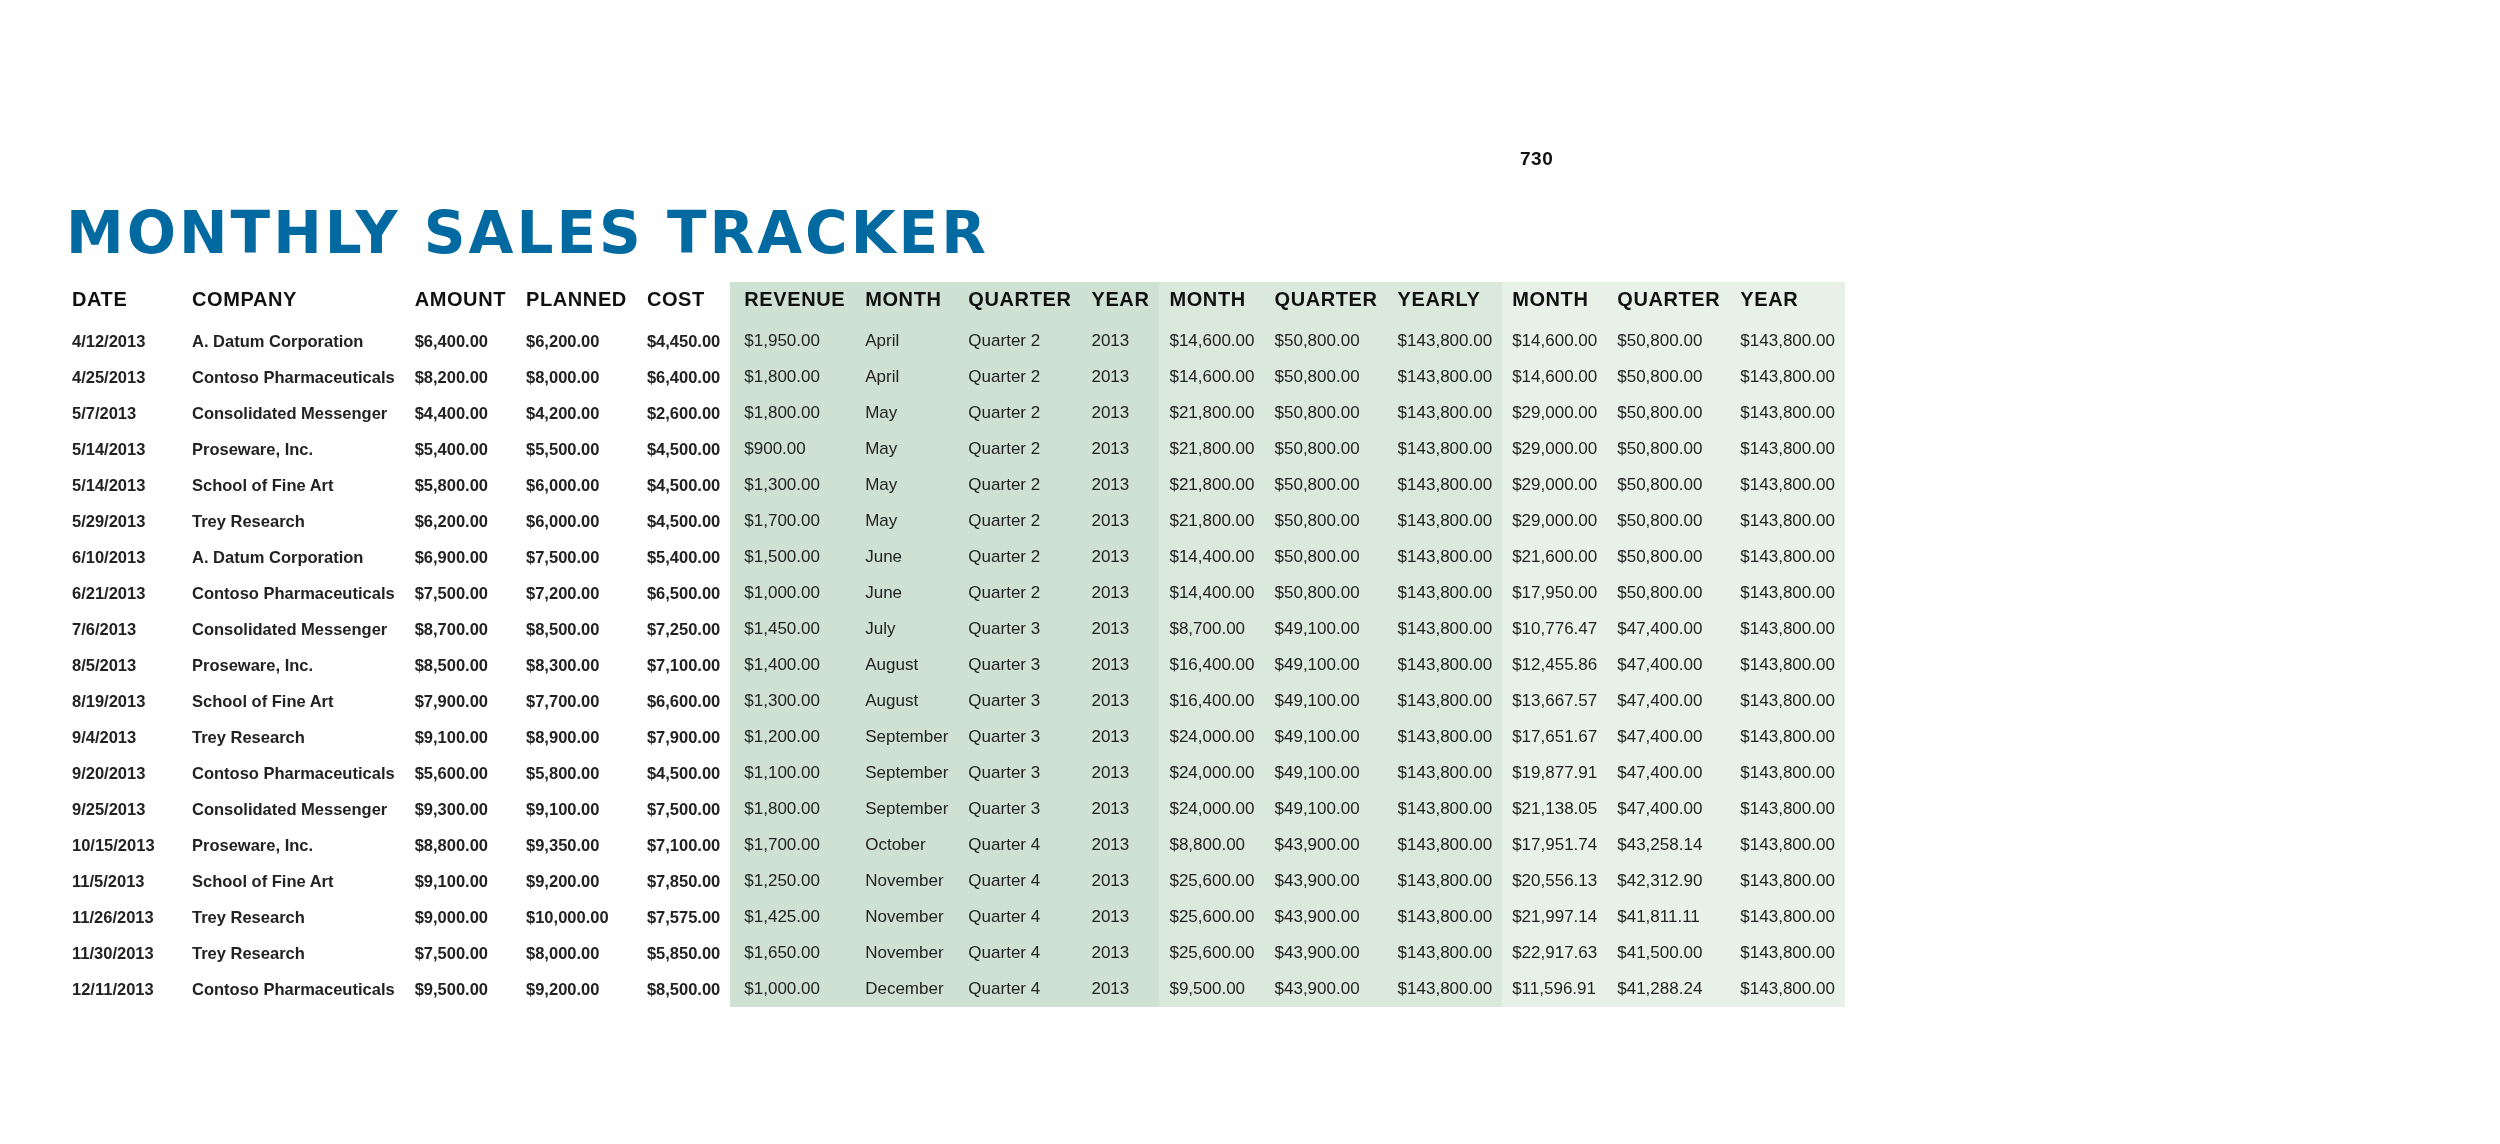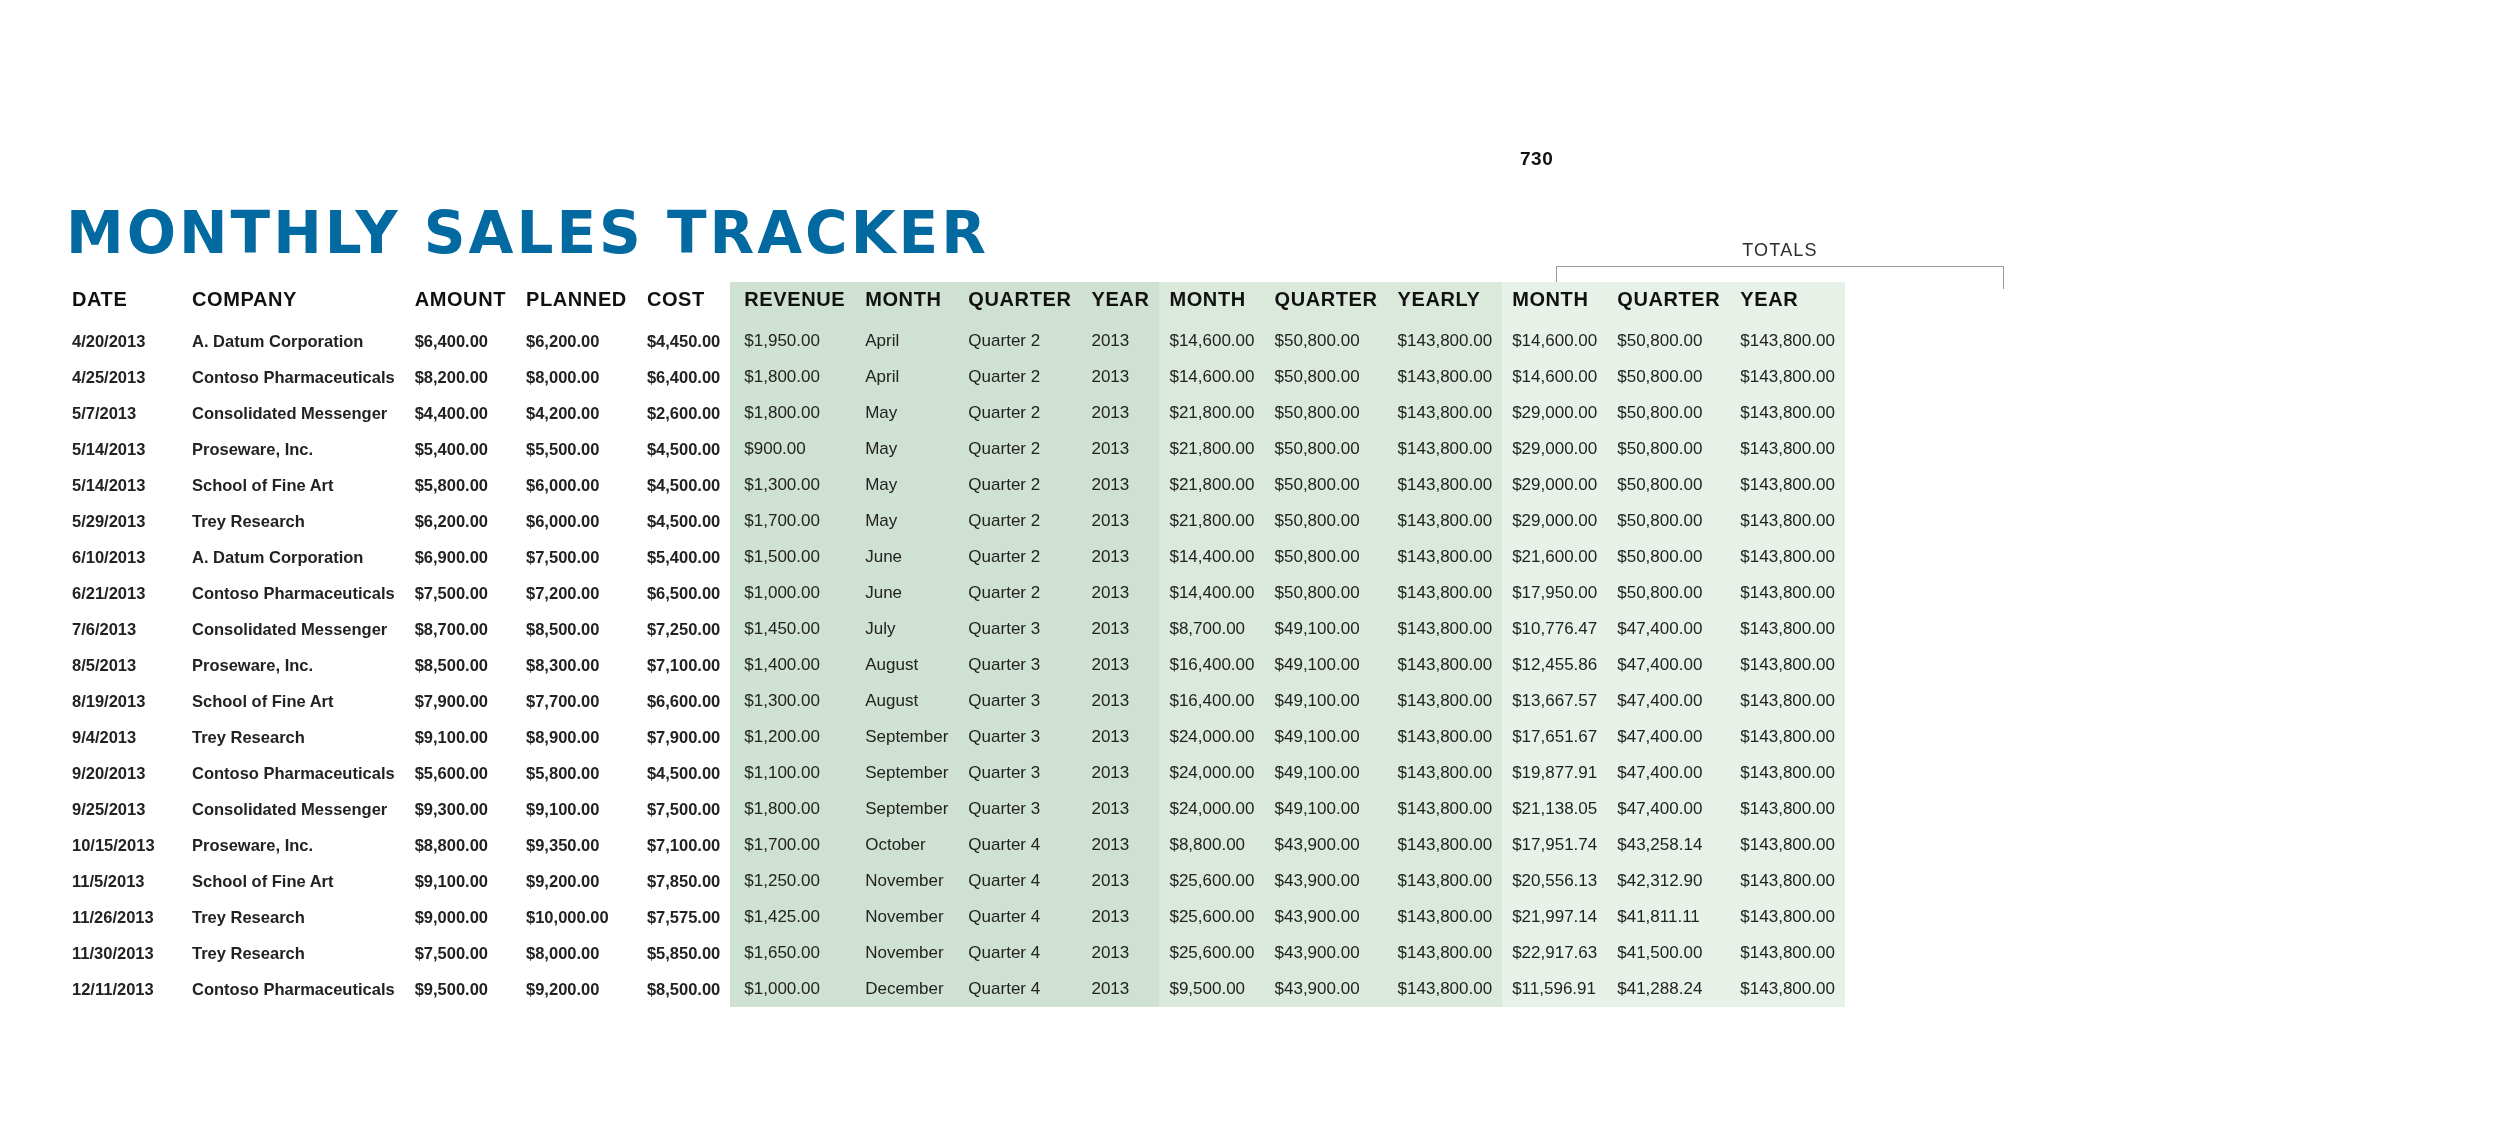--- a/index.html
+++ b/index.html
@@ -112,24 +112,20 @@
 </head>
 <body>
 
 <div class="page">
 
   <div class="corner-number">730</div>
 
   <h1 class="title">MONTHLY SALES TRACKER</h1>
 
   <div class="group-band">
-    <div class="group" style="left:0px; width:448px;">
-      <div class="group-label">TOTALS</div>
-      <div class="group-rule"></div>
-    </div>
   </div>
 
   <table class="sheet">
     <thead>
       <tr>
         <th>DATE</th>
         <th>COMPANY</th>
         <th>AMOUNT</th>
         <th>PLANNED</th>
         <th>COST</th>
@@ -140,21 +136,21 @@
         <th class="g2">MONTH</th>
         <th class="g2">QUARTER</th>
         <th class="g2">YEARLY</th>
         <th class="g3">MONTH</th>
         <th class="g3">QUARTER</th>
         <th class="g3">YEAR</th>
       </tr>
     </thead>
     <tbody id="table-body">
         <tr>
-          <td class="date">4/20/2013</td>
+          <td class="date">4/12/2013</td>
           <td class="company">A. Datum Corporation</td>
           <td class="amount">$6,400.00</td>
           <td class="planned">$6,200.00</td>
           <td class="cost">$4,450.00</td>
           <td class="g1 revcol">$1,950.00</td>
           <td class="g1">April</td>
           <td class="g1">Quarter 2</td>
           <td class="g1">2013</td>
           <td class="g2">$14,600.00</td>
           <td class="g2">$50,800.00</td>

